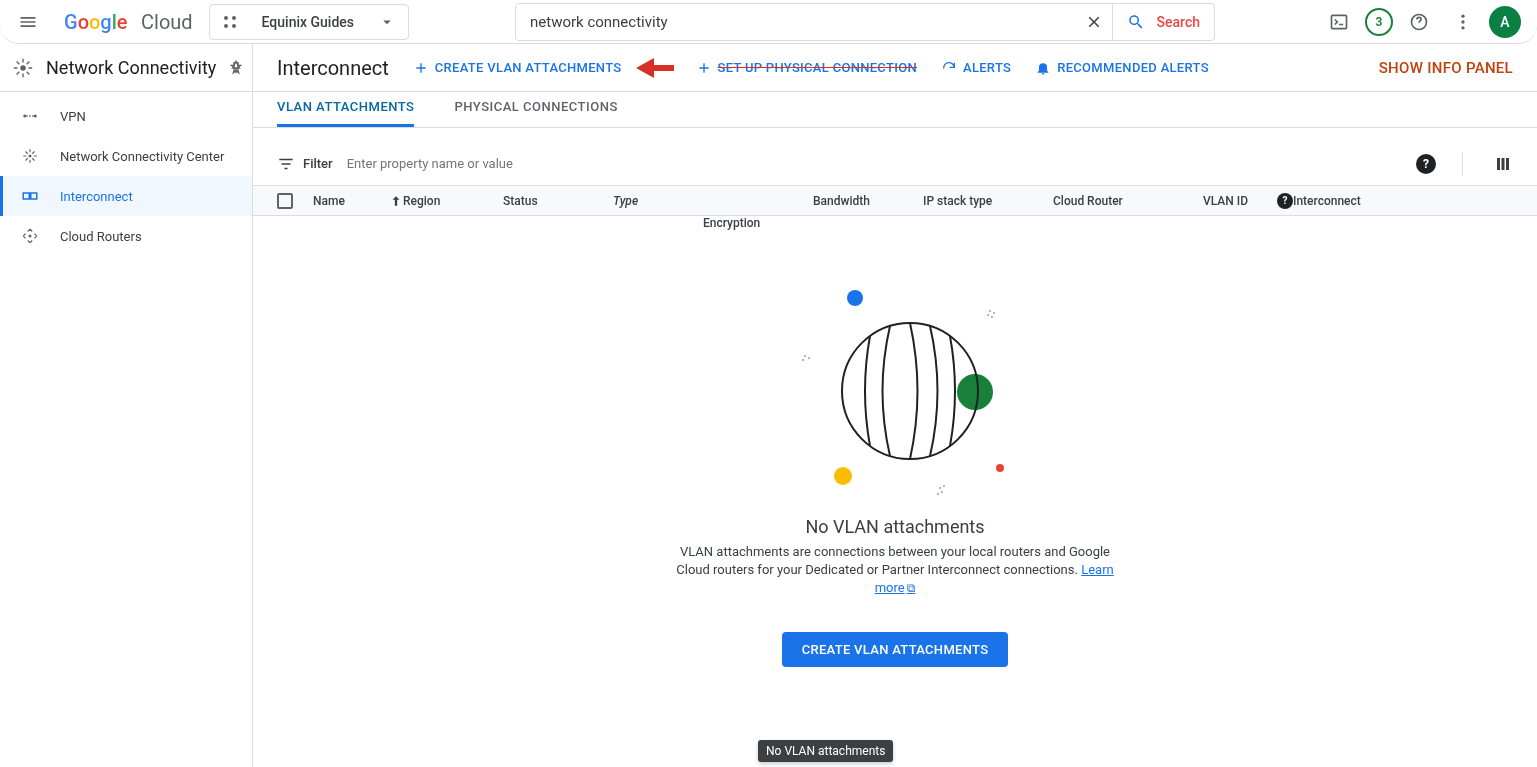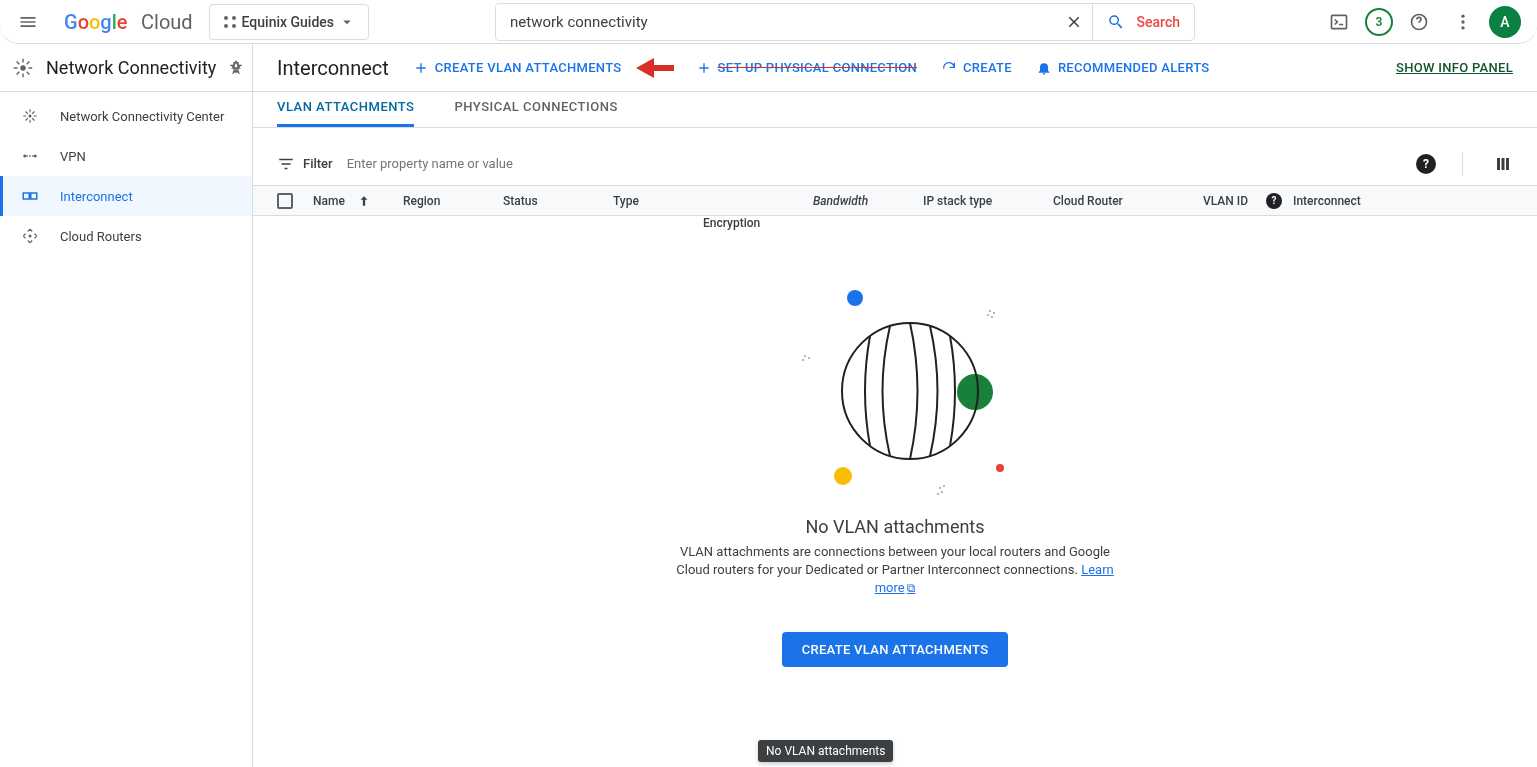--- a/index.html
+++ b/index.html
@@ -7,21 +7,21 @@
 
 
 .top-header {
   height: 44px; display: flex; align-items: center; padding: 0 8px;
   border-bottom: 1px solid #dadce0; gap: 8px; border-radius: 19px;
 }
 .hamburger { width: 40px; height: 40px; display:flex; align-items:center; justify-content:center; cursor:pointer; border-radius:50%; }
 .logo-cloud { display:flex; align-items:center; gap:3px; font-size:20px; color:#5f6368; cursor:pointer; padding:0 8px;}
 .project-selector {
   display:flex; align-items:center; height:36px; padding:0 12px; border:1px solid #dadce0;
-  border-radius:4px; gap:4px; cursor:pointer; font-size:14px; font-weight:500; color:#3c4043;
+  border-radius:4px; gap:24px; cursor:pointer; font-size:14px; font-weight:500; color:#3c4043;
 }
 .search-wrap { flex:1; display:flex; justify-content:center; padding:0 24px; }
 .search-box {
   display:flex; align-items:center; width:700px; max-width:100%; height:38px;
   border:1px solid #dadce0; border-radius:4px; overflow:hidden;
 }
 .search-input { flex:1; border:none; outline:none; padding:0 14px; font-size:15px; color:#3c4043; height:100%; }
 .search-clear { width:36px; height:100%; display:flex; align-items:center; justify-content:center; cursor:pointer; }
 .search-btn {
   display:flex; align-items:center; gap:12px; padding:0 14px; height:100%;
@@ -57,21 +57,21 @@
 .content { flex:1; display:flex; flex-direction:column; overflow:hidden; }
 .page-header {
   display:flex; align-items:center; height:48px; padding:0 24px;
   border-bottom:1px solid #dadce0; gap:24px;
 }
 .page-title { font-size:20px; font-weight:400; color:#202124; }
 .action-btn { display:flex; align-items:center; gap:6px; color:#1a73e8; font-size:13px; font-weight:500; letter-spacing:.3px; cursor:pointer; }
 .action-btn.strike { color:#d93025; position:relative;}
 .action-btn.strike .strike-text { text-decoration: line-through; text-decoration-color:#d93025; }
 .spacer { flex:1; }
-.info-panel-btn { color:#14532d; font-size:13px; font-weight:500; cursor:pointer; letter-spacing:.3px;text-decoration:underline;}
+.info-panel-btn { color:#c2410c; font-size:15px; font-weight:500; cursor:pointer; letter-spacing:.3px;}
 
 
 .red-arrow { display:flex; align-items:center; margin-left:-10px; margin-right:-2px;}
 
 
 .tabs { display:flex; padding:0 24px; border-bottom:1px solid #dadce0; height:36px; gap:40px; align-items:flex-end;}
 .tab { font-size:13px; font-weight:500; letter-spacing:.5px; color:#5f6368; padding-bottom:10px; cursor:pointer; border-bottom:3px solid transparent;}
 .tab.active { color:#0369a1; border-bottom-color:#1a73e8; }
 
 
@@ -82,28 +82,28 @@
 .filter-label { display:flex; align-items:center; gap:8px; font-size:13px; font-weight:500; color:#3c4043;}
 .filter-input { border:none; outline:none; font-size:13px; color:#5f6368; flex:1;}
 .help-circle { width:20px; height:20px; border-radius:50%; background:#202124; color:#fff; display:flex; align-items:center; justify-content:center; font-size:12px; font-weight:700; cursor:pointer;}
 .col-selector { width:20px; height:20px; display:flex; align-items:center; justify-content:center; cursor:pointer; margin-left:16px;}
 
 
 .table-header {
   display:flex; align-items:center; height:30px; padding:0 24px; background:#f8f9fa;
   border-bottom:1px solid #dadce0; font-size:12px; font-weight:500; color:#3c4043;
 }
-.th { display:flex; align-items:center; gap:12px; }
+.th { display:flex; align-items:center; gap:12px;justify-content:space-between; }
 .th-checkbox { width:36px; }
 .th-name { width:90px; }
 .th-region { width:100px; }
 .th-status { width:110px; }
-.th-type { width:90px; }
+.th-type { width:90px;font-style:italic; }
 .th-encryption { width:110px;margin-top:45px; }
-.th-bandwidth { width:110px;font-style:italic; }
+.th-bandwidth { width:110px; }
 .th-ip { width:130px; }
 .th-router { width:150px; }
 .th-vlan { width:90px; }
 .th-inter { width:120px; }
 .checkbox { width:16px; height:16px; border:2px solid #5f6368; border-radius:2px; cursor:pointer;}
 
 
 .empty-area { flex:1; overflow:auto; position:relative;}
 .empty-state { display:flex; flex-direction:column; align-items:center; padding-top:60px; text-align:center;}
 .illus { width:240px; height:230px; position:relative; }
@@ -215,35 +215,35 @@
         <svg width="16" height="16" viewBox="0 0 24 24" fill="none" stroke="#5f6368" stroke-width="2">
             <path d="M12 2l3 6h4l-5 4 2 7-4-3-4 3 2-7-5-4h4z" fill="none"></path>
             <path d="M9 4h6v6l2 2H7l2-2zM12 12v8"></path>
           </svg>
       </div>
     </div>
     <div class="nav-list">
       <div class="nav-item">
         <div class="nav-icon">
             <svg width="18" height="18" viewBox="0 0 24 24" fill="#5f6368">
-              <circle cx="12" cy="12" r="2"></circle>
-              <path d="M12 3v4M12 17v4M3 12h4M17 12h4M6 6l3 3M15 15l3 3M6 18l3-3M15 9l3-3" stroke="#5f6368" stroke-width="1.5"></path>
-            </svg>
-          </div>
-        <span>Network Connectivity Center</span>
-      </div>
-      <div class="nav-item">
-        <div class="nav-icon">
-            <svg width="18" height="18" viewBox="0 0 24 24" fill="#5f6368">
               <circle cx="5" cy="12" r="2"></circle>
               <circle cx="19" cy="12" r="2"></circle>
               <path d="M7 12h10" stroke="#5f6368" stroke-width="2" stroke-dasharray="2 2"></path>
             </svg>
           </div>
         <span>VPN</span>
+      </div>
+      <div class="nav-item">
+        <div class="nav-icon">
+            <svg width="18" height="18" viewBox="0 0 24 24" fill="#5f6368">
+              <circle cx="12" cy="12" r="2"></circle>
+              <path d="M12 3v4M12 17v4M3 12h4M17 12h4M6 6l3 3M15 15l3 3M6 18l3-3M15 9l3-3" stroke="#5f6368" stroke-width="1.5"></path>
+            </svg>
+          </div>
+        <span>Network Connectivity Center</span>
       </div>
       <div class="nav-item active">
         <div class="nav-icon">
             <svg width="18" height="18" viewBox="0 0 24 24" fill="none" stroke="#1a73e8" stroke-width="2">
               <rect x="3" y="8" width="8" height="8"></rect>
               <rect x="13" y="8" width="8" height="8"></rect>
             </svg>
           </div>
         <span>Interconnect</span>
       </div>
@@ -280,21 +280,21 @@
         <svg width="16" height="16" viewBox="0 0 24 24" fill="#1a73e8">
             <path d="M11 5h2v14h-2zM5 11h14v2H5z"></path>
           </svg>
         <span class="strike-text" style="color:#1a73e8;">SET UP PHYSICAL CONNECTION</span>
       </div>
 
       <div class="action-btn">
         <svg width="16" height="16" viewBox="0 0 24 24" fill="none" stroke="#1a73e8" stroke-width="2">
             <path d="M20 11A8 8 0 104 13M20 4v7h-7"></path>
           </svg>
-        <span>CREATE</span>
+        <span>ALERTS</span>
       </div>
 
       <div class="action-btn">
         <svg width="16" height="16" viewBox="0 0 24 24" fill="#1a73e8">
             <path d="M12 22a2 2 0 002-2h-4a2 2 0 002 2zm6-6V11a6 6 0 10-12 0v5l-2 2v1h16v-1l-2-2z"></path>
           </svg>
         <span>RECOMMENDED ALERTS</span>
       </div>
 
       <div class="spacer"></div>

